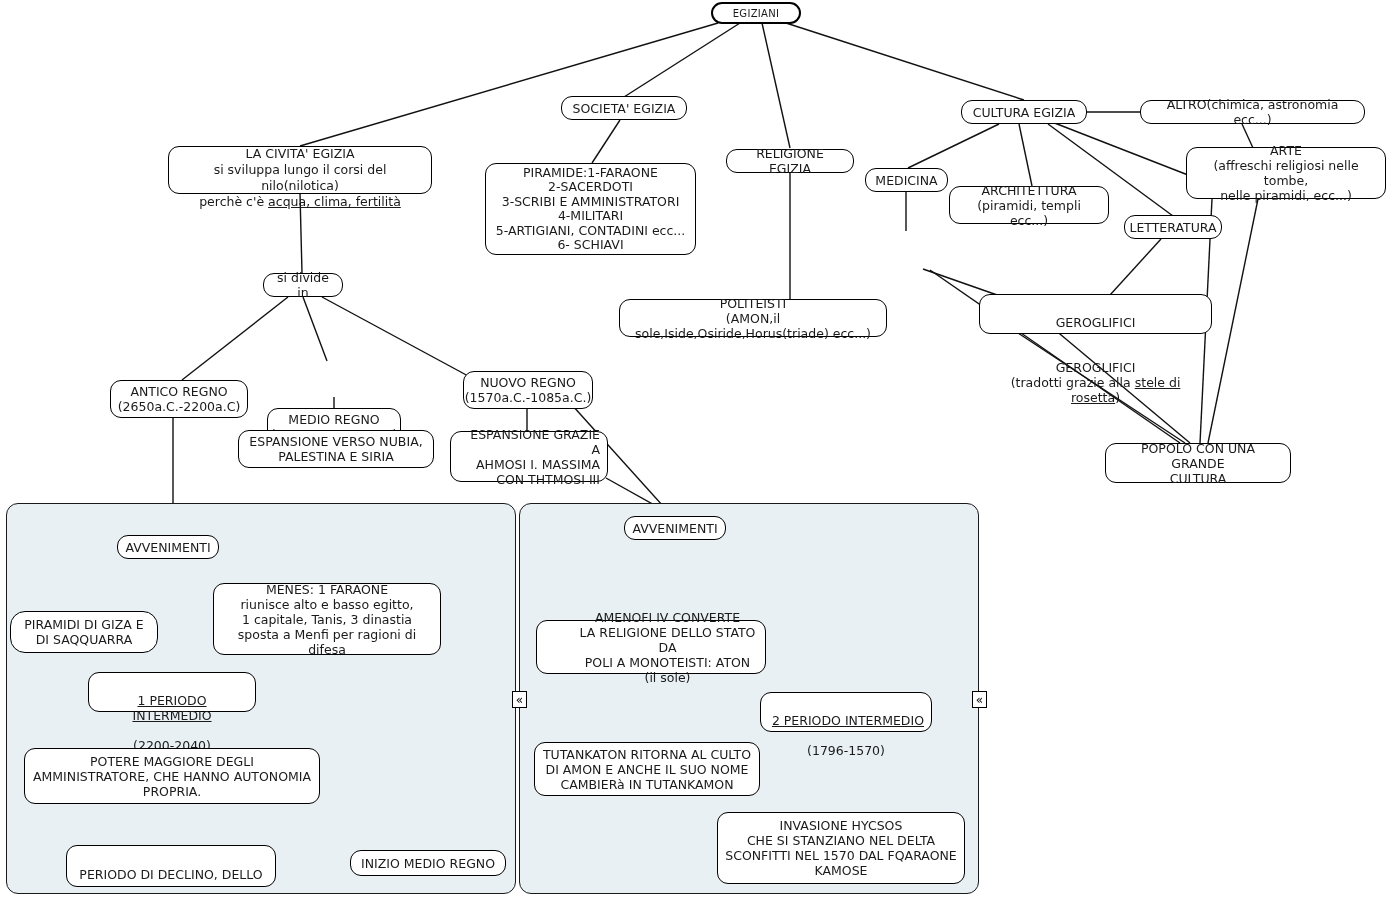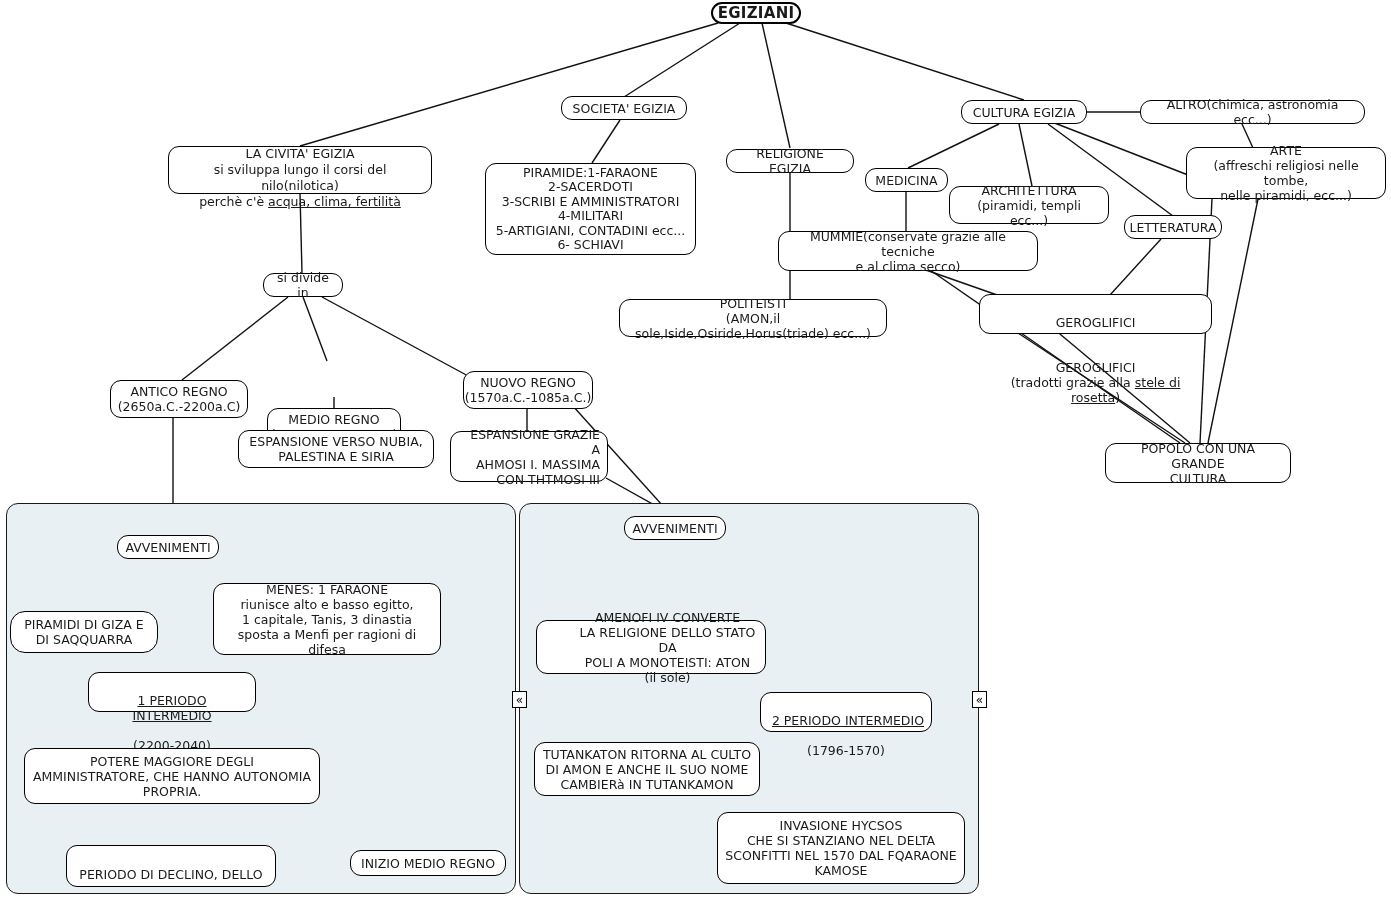--- a/index.html
+++ b/index.html
@@ -40,22 +40,22 @@
     justify-content: center;
     text-align: center;
     color: #1a1a1a;
     font-size: 12.5px;
     line-height: 15px;
     padding: 3px 7px;
     white-space: pre-line;
   }
   .node.root {
     border-width: 2.4px;
-    font-weight: bold;
-    font-size: 15px;
+    font-weight: normal;
+    font-size: 10px;
     letter-spacing: 0.3px;
   }
   .marker {
     position: absolute;
     width: 15px;
     height: 17px;
     background: #ffffff;
     border: 1.3px solid #000000;
     box-sizing: border-box;
     display: flex;
@@ -153,22 +153,20 @@
 
   <div class="node" style="left:949px; top:186px; width:160px; height:38px;">ARCHITETTURA
 (piramidi, templi ecc...)</div>
 
   <div class="node" style="left:1186px; top:147px; width:200px; height:52px;">ARTE
 (affreschi religiosi nelle tombe,
 nelle piramidi, ecc...)</div>
 
   <div class="node" style="left:1124px; top:215px; width:98px; height:24px;">LETTERATURA</div>
 
-  <div class="node" style="left:778px; top:231px; width:260px; height:40px;">MUMMIE(conservate grazie alle tecniche
-e al clima secco)</div>
 
   <div class="node" style="left:619px; top:299px; width:268px; height:38px;">POLITEISTI
 (AMON,il sole,Iside,Osiride,Horus(triade) ecc...)</div>
 
   <div class="node" style="left:979px; top:294px; width:233px; height:40px; display:block; padding-top:5px;">
     <div style="text-align:center;">GEROGLIFICI</div>
     <div style="text-align:center;">
       <span>GEROGLIFICI
 (tradotti grazie alla </span><span class="u">stele di rosetta</span><span>)</span>
     </div>

